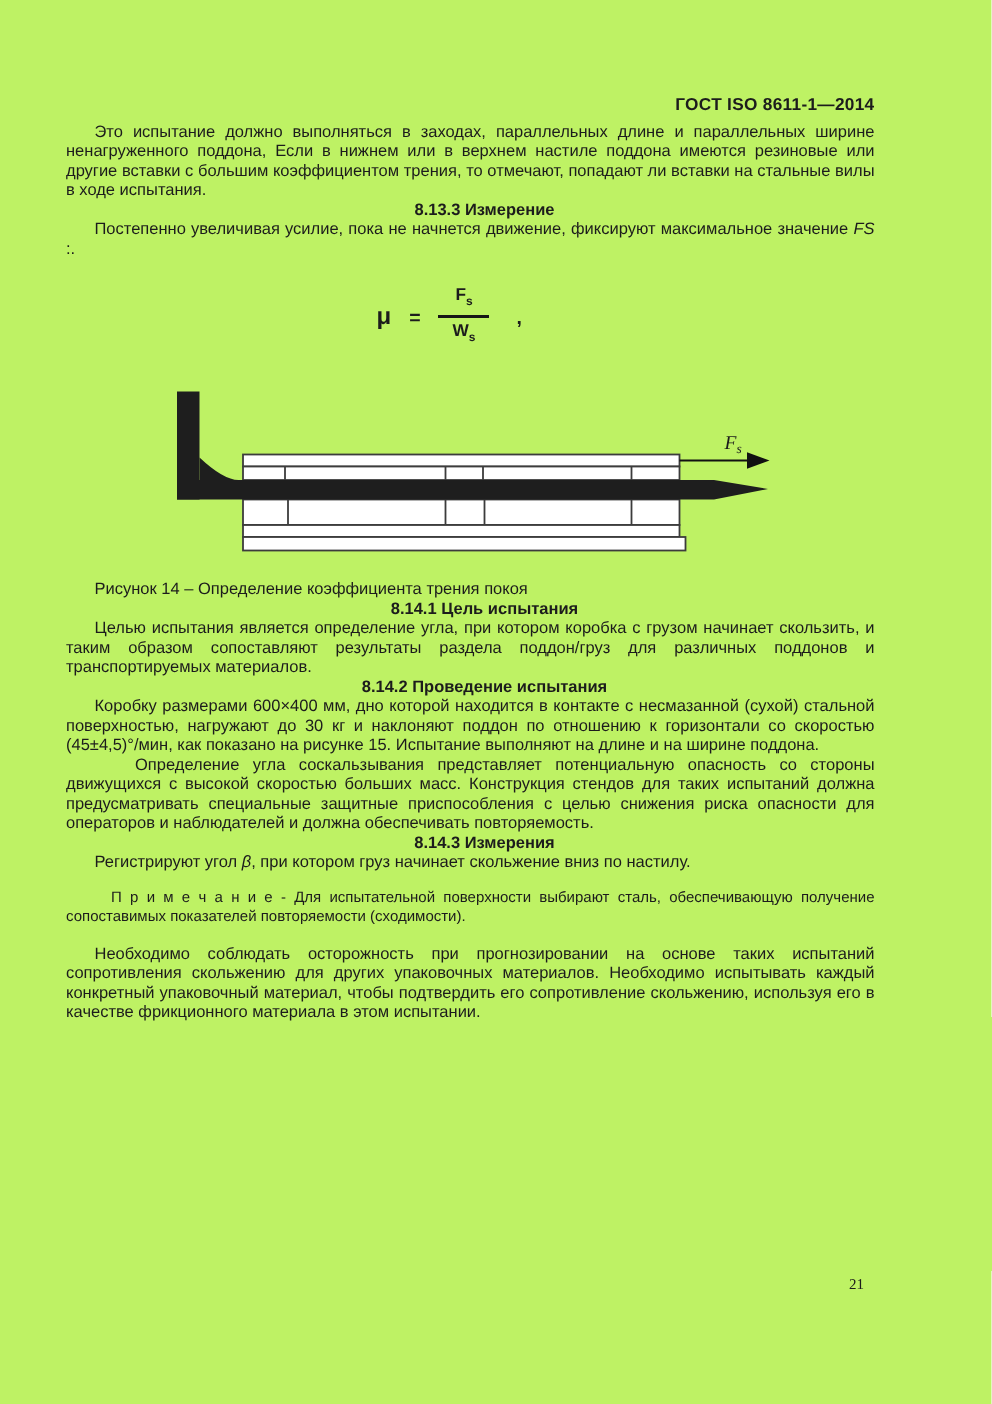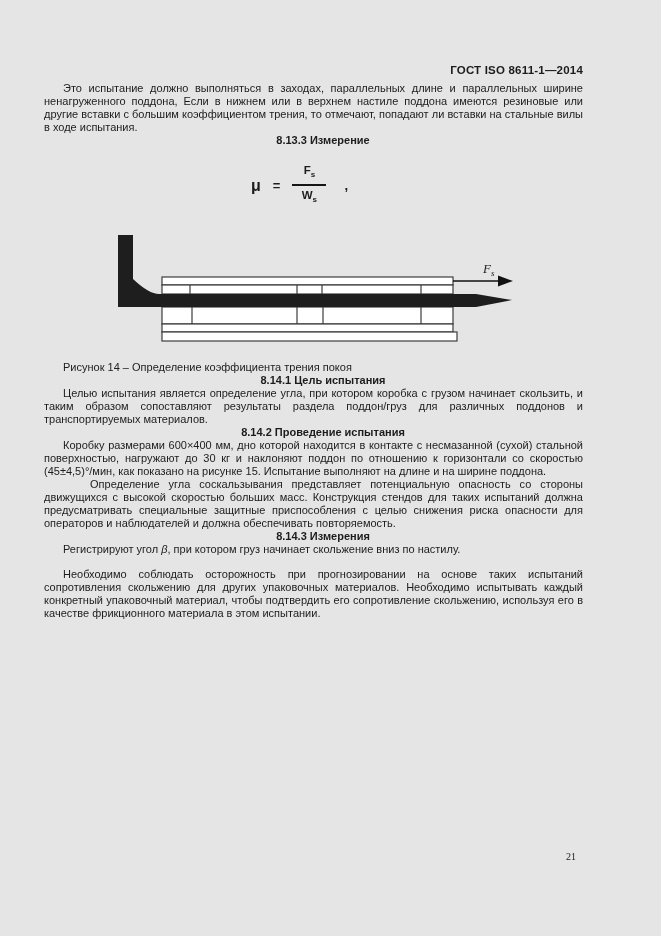--- a/index.html
+++ b/index.html
@@ -1,17 +1,17 @@
 <!DOCTYPE html>
 <html><head>
 <meta charset="utf-8">
 <style>
   html,body { margin:0; padding:0; background:#ffffff; }
   .page {
-    position:relative; width:661px; height:936px; background:#e5e5e5;
+    position:relative; width:661px; height:936px; background:#bef264;
     font-family:"Liberation Sans", sans-serif; color:#1c1c1c; overflow:hidden;
   }
   .content { position:absolute; left:44px; top:64px; width:539px; font-size:11px; line-height:13px; }
   .doc-header { font-weight:bold; text-align:right; font-size:11.5px; letter-spacing:0.2px; }
   p.body-par { margin:0; text-align:justify; text-indent:19px; }
   p.first-par { margin-top:5px; }
   p.heading { margin:0; font-weight:bold; text-indent:19px; text-align:center; }
   p.big-indent { text-indent:46px; }
   .formula-block {
     display:flex; justify-content:center; align-items:center; gap:12px;
@@ -41,20 +41,21 @@
 
 <div class="page">
   <div class="content">
 
     <div class="doc-header">ГОСТ ISO 8611-1—2014</div>
 
     <p class="body-par first-par">Это испытание должно выполняться в заходах, параллельных длине и параллельных ширине ненагруженного поддона, Если в нижнем или в верхнем настиле поддона имеются резиновые или другие вставки с большим коэффициентом трения, то отмечают, попадают ли вставки на стальные вилы в ходе испытания.</p>
 
     <p class="heading">8.13.3 Измерение</p>
 
+    <p class="body-par"><span>Постепенно увеличивая усилие, пока не начнется движение, фиксируют максимальное значение </span><span class="ital">FS</span><span> :.</span></p>
 
     <div class="formula-block">
       <span class="formula-mu">μ</span>
       <span class="formula-eq">=</span>
       <span class="frac">
         <span><span>F</span><sub>s</sub></span>
         <span class="frac-bar"></span>
         <span><span>W</span><sub>s</sub></span>
       </span>
       <span class="formula-comma">,</span>
@@ -102,19 +103,20 @@
 
     <p class="heading">8.14.1 Цель испытания</p>
     <p class="body-par">Целью испытания является определение угла, при котором коробка с грузом начинает скользить, и таким образом сопоставляют результаты  раздела поддон/груз для различных поддонов и транспортируемых материалов.</p>
     <p class="heading">8.14.2 Проведение испытания</p>
     <p class="body-par">Коробку размерами 600×400 мм, дно которой находится в контакте с несмазанной (сухой) стальной поверхностью, нагружают до 30 кг и наклоняют поддон по отношению к горизонтали со скоростью (45±4,5)°/мин, как показано на рисунке 15.  Испытание выполняют на  длине и  на  ширине поддона.</p>
     <p class="body-par big-indent">Определение угла соскальзывания представляет потенциальную опасность со стороны движущихся с высокой скоростью больших масс. Конструкция стендов для таких испытаний должна предусматривать специальные защитные приспособления  с целью снижения риска опасности  для операторов и наблюдателей и должна  обеспечивать повторяемость.</p>
     <p class="heading">8.14.3 Измерения</p>
 
     <p class="body-par"><span>Регистрируют  угол  </span><span class="ital">β</span><span>, при котором груз начинает скольжение вниз по настилу.</span></p>
 
+    <p class="note-par">П р и м е ч а н и е - Для испытательной поверхности выбирают сталь,  обеспечивающую  получение сопоставимых показателей  повторяемости (сходимости).</p>
 
     <p class="body-par last-par">Необходимо соблюдать осторожность при прогнозировании на основе таких испытаний сопротивления скольжению  для других упаковочных материалов. Необходимо  испытывать каждый конкретный упаковочный материал, чтобы подтвердить его сопротивление скольжению, используя его в качестве фрикционного материала в этом испытании.</p>
 
   </div>
 
   <div class="page-number">21</div>
 </div>
 
 </body></html>

